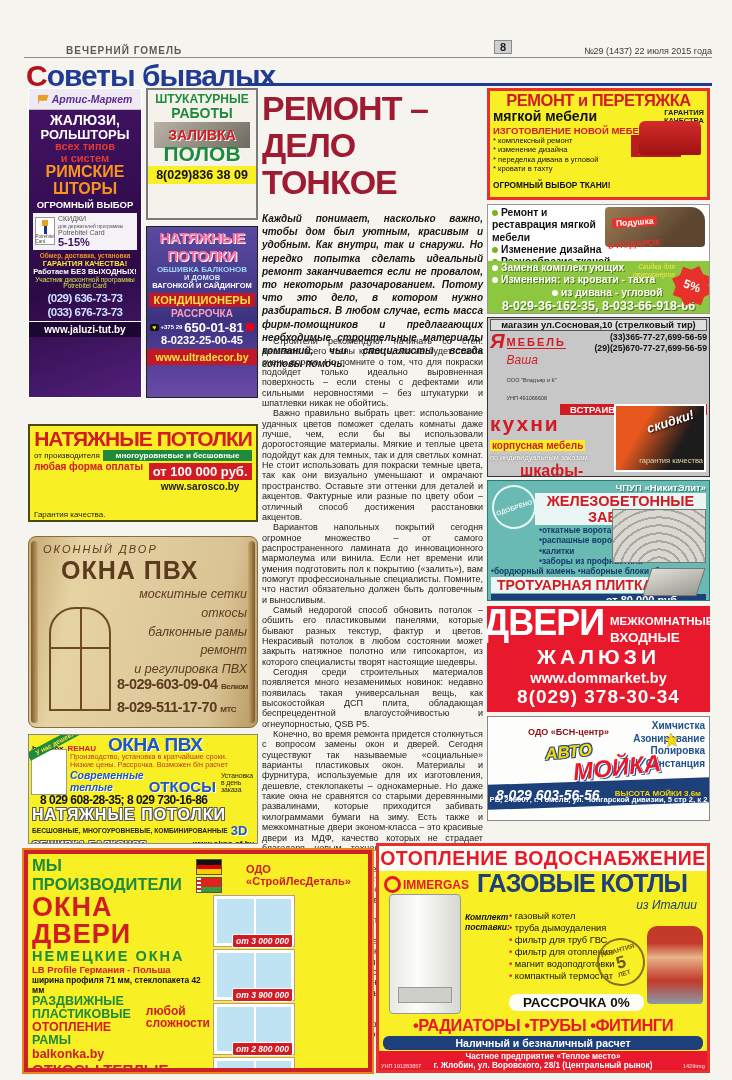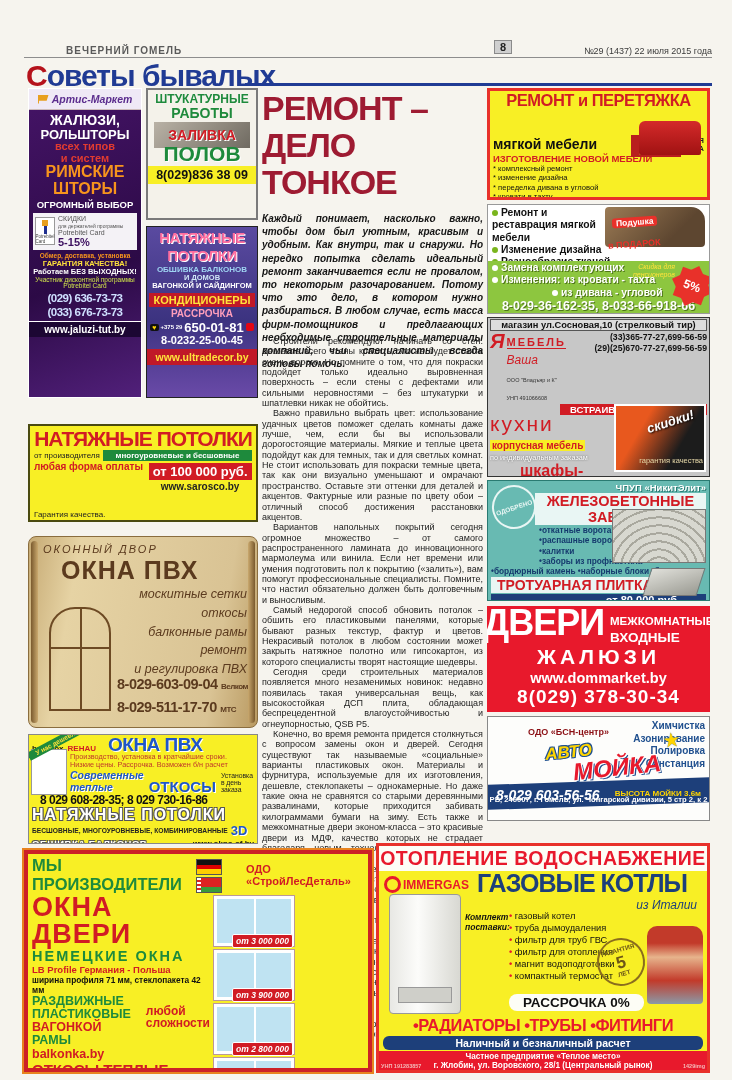--- a/index.html
+++ b/index.html
@@ -131,21 +131,21 @@
   .sld-balk{color:#d11c24;}
   .sld-lyuboi{color:#d11c24;font-size:12px;font-weight:bold;line-height:1;}
   .sld-otk{color:#d11c24;font-size:15px;font-weight:bold;}
   .sld-wins{display:flex;flex-wrap:wrap;gap:4px;padding:2px 0 0 4px;}
   .win{width:74px;height:44px;background:#bfe3f2;border:3px solid #fff;outline:1px solid #b99;position:relative;}
   .win:before{content:"";position:absolute;left:50%;top:0;bottom:0;width:2px;background:#fff;}
   .price-tag{position:absolute;right:-2px;bottom:-5px;background:#d11c24;color:#fff;font-size:8.5px;font-style:italic;font-weight:bold;padding:1px 3px;border:1px solid #fff;border-radius:2px;white-space:nowrap;}
   
   .ad-per{left:487px;top:88px;width:223px;height:112px;background:#f8ef25;border:3px solid #e8312a;padding:1px 3px;}
   .per-title{color:#d11c24;font-size:16.5px;font-weight:bold;text-align:center;line-height:1;letter-spacing:-0.5px;}
-  .per-row{display:flex;justify-content:space-between;align-items:flex-start;margin-top:28px;}
+  .per-row{display:flex;justify-content:space-between;align-items:flex-start;}
   .per-soft{font-size:14px;font-weight:bold;color:#111;line-height:1;}
   .per-gar{font-size:7.5px;font-weight:bold;color:#222;text-align:right;line-height:1.1;}
   .per-izg{color:#d11c24;font-size:9.5px;font-weight:bold;}
   .per-items{font-size:7.6px;color:#111;line-height:1.25;}
   .per-sofa{position:absolute;right:6px;top:30px;width:62px;height:34px;background:linear-gradient(180deg,#d42a2a,#a01212);border-radius:6px 6px 2px 2px;box-shadow:-14px 8px 0 -6px #b81e1e;}
   .per-tkani{font-size:8.3px;font-weight:bold;color:#111;}
   .per-pens{color:#d11c24;font-size:8px;background:#f9c9d5;display:inline-block;padding:0 2px;}
   
   .ad-res{left:487px;top:204px;width:223px;height:110px;background:#fff;border:1px solid #999;}
   .res-top{padding:2px 4px;position:relative;height:52px;}
@@ -168,21 +168,21 @@
   .vl-shop{border:1px solid #555;background:#ddd;font-size:9.3px;font-weight:bold;text-align:center;color:#111;}
   .vl-brandrow{display:flex;align-items:flex-start;gap:2px;margin-top:1px;}
   .vl-ya{color:#d11c24;font-size:20px;font-weight:bold;font-style:italic;line-height:0.9;}
   .vl-mebel{color:#d11c24;font-size:11px;font-weight:bold;letter-spacing:2px;border-bottom:1px solid #d11c24;}
   .vl-vasha{color:#d11c24;font-size:12px;font-style:italic;}
   .vl-comp{font-size:5.5px;color:#333;line-height:1.2;}
   .vl-phones{margin-left:auto;text-align:right;font-size:8.7px;font-weight:bold;color:#111;line-height:1.25;}
   .vl-tech{background:#d11c24;color:#fff;font-size:9.5px;font-weight:bold;text-align:center;padding:0 2px;margin-left:70px;}
   .vl-body{display:flex;}
   .vl-left{width:128px;}
-  .vl-kuhni{color:#d11c24;font-size:21px;font-weight:normal;letter-spacing:2px;line-height:0.9;}
+  .vl-kuhni{color:#d11c24;font-size:21px;font-weight:bold;letter-spacing:2px;line-height:0.9;}
   .vl-korp{background:#f8ef25;color:#d11c24;font-size:10px;font-weight:bold;display:inline-block;padding:0 2px;}
   .vl-ind{font-size:7.3px;color:#fff;text-shadow:0 0 2px #555;}
   .vl-shkaf{color:#d11c24;font-size:16px;font-weight:bold;line-height:1;margin-left:30px;}
   .vl-kitchen{position:absolute;right:3px;top:86px;width:88px;height:64px;background:linear-gradient(120deg,#e8581e 30%,#1c1c1c 70%);border:2px solid #fff;}
   .vl-skidki{position:absolute;right:14px;top:96px;color:#fff;font-size:13px;font-weight:bold;font-style:italic;transform:rotate(-18deg);text-shadow:1px 1px 2px #000;}
   .vl-gar{position:absolute;right:6px;top:138px;color:#e6d8a8;font-size:7.5px;}
   
   .ad-nik{left:487px;top:480px;width:223px;height:121px;background:#68bab2;border:1px solid #2a7a72;padding:1px 3px;}
   .nik-comp{color:#fff;font-size:9.5px;font-weight:bold;text-align:right;text-shadow:1px 1px 0 #2a7a72;}
   .nik-stamp{position:absolute;left:4px;top:4px;width:40px;height:40px;border:2px solid #e9f6f4;border-radius:50%;display:flex;align-items:center;justify-content:center;color:#e9f6f4;font-size:6.5px;font-weight:bold;transform:rotate(-18deg);}
@@ -399,21 +399,21 @@
     <div class="sld-grid">
       <div class="sld-left">
         <div class="sld-title">ОКНА  ДВЕРИ</div>
         <div class="sld-de">НЕМЕЦКИЕ  ОКНА</div>
         <div class="sld-lb">LB Profile  Германия - Польша</div>
         <div class="sld-w">ширина профиля 71 мм, стеклопакета 42 мм</div>
         <div class="flex">
           <div>
             <div class="sld-razd">РАЗДВИЖНЫЕ</div>
             <div class="sld-razd">ПЛАСТИКОВЫЕ</div>
-            <div class="sld-razd sld-balk">ВАГОНКОЙ</div>
+            <div class="sld-razd sld-balk">ОТОПЛЕНИЕ</div>
             <div class="sld-razd"><span>РАМЫ</span> <span class="sld-balk">balkonka.by</span></div>
           </div>
           <div style="padding:10px 0 0 6px">
             <div class="sld-lyuboi">любой</div>
             <div class="sld-lyuboi">сложности</div>
           </div>
         </div>
         <div><span class="sld-otk">ОТКОСЫ ТЕПЛЫЕ</span> </div>
       </div>
       <div class="sld-right">

